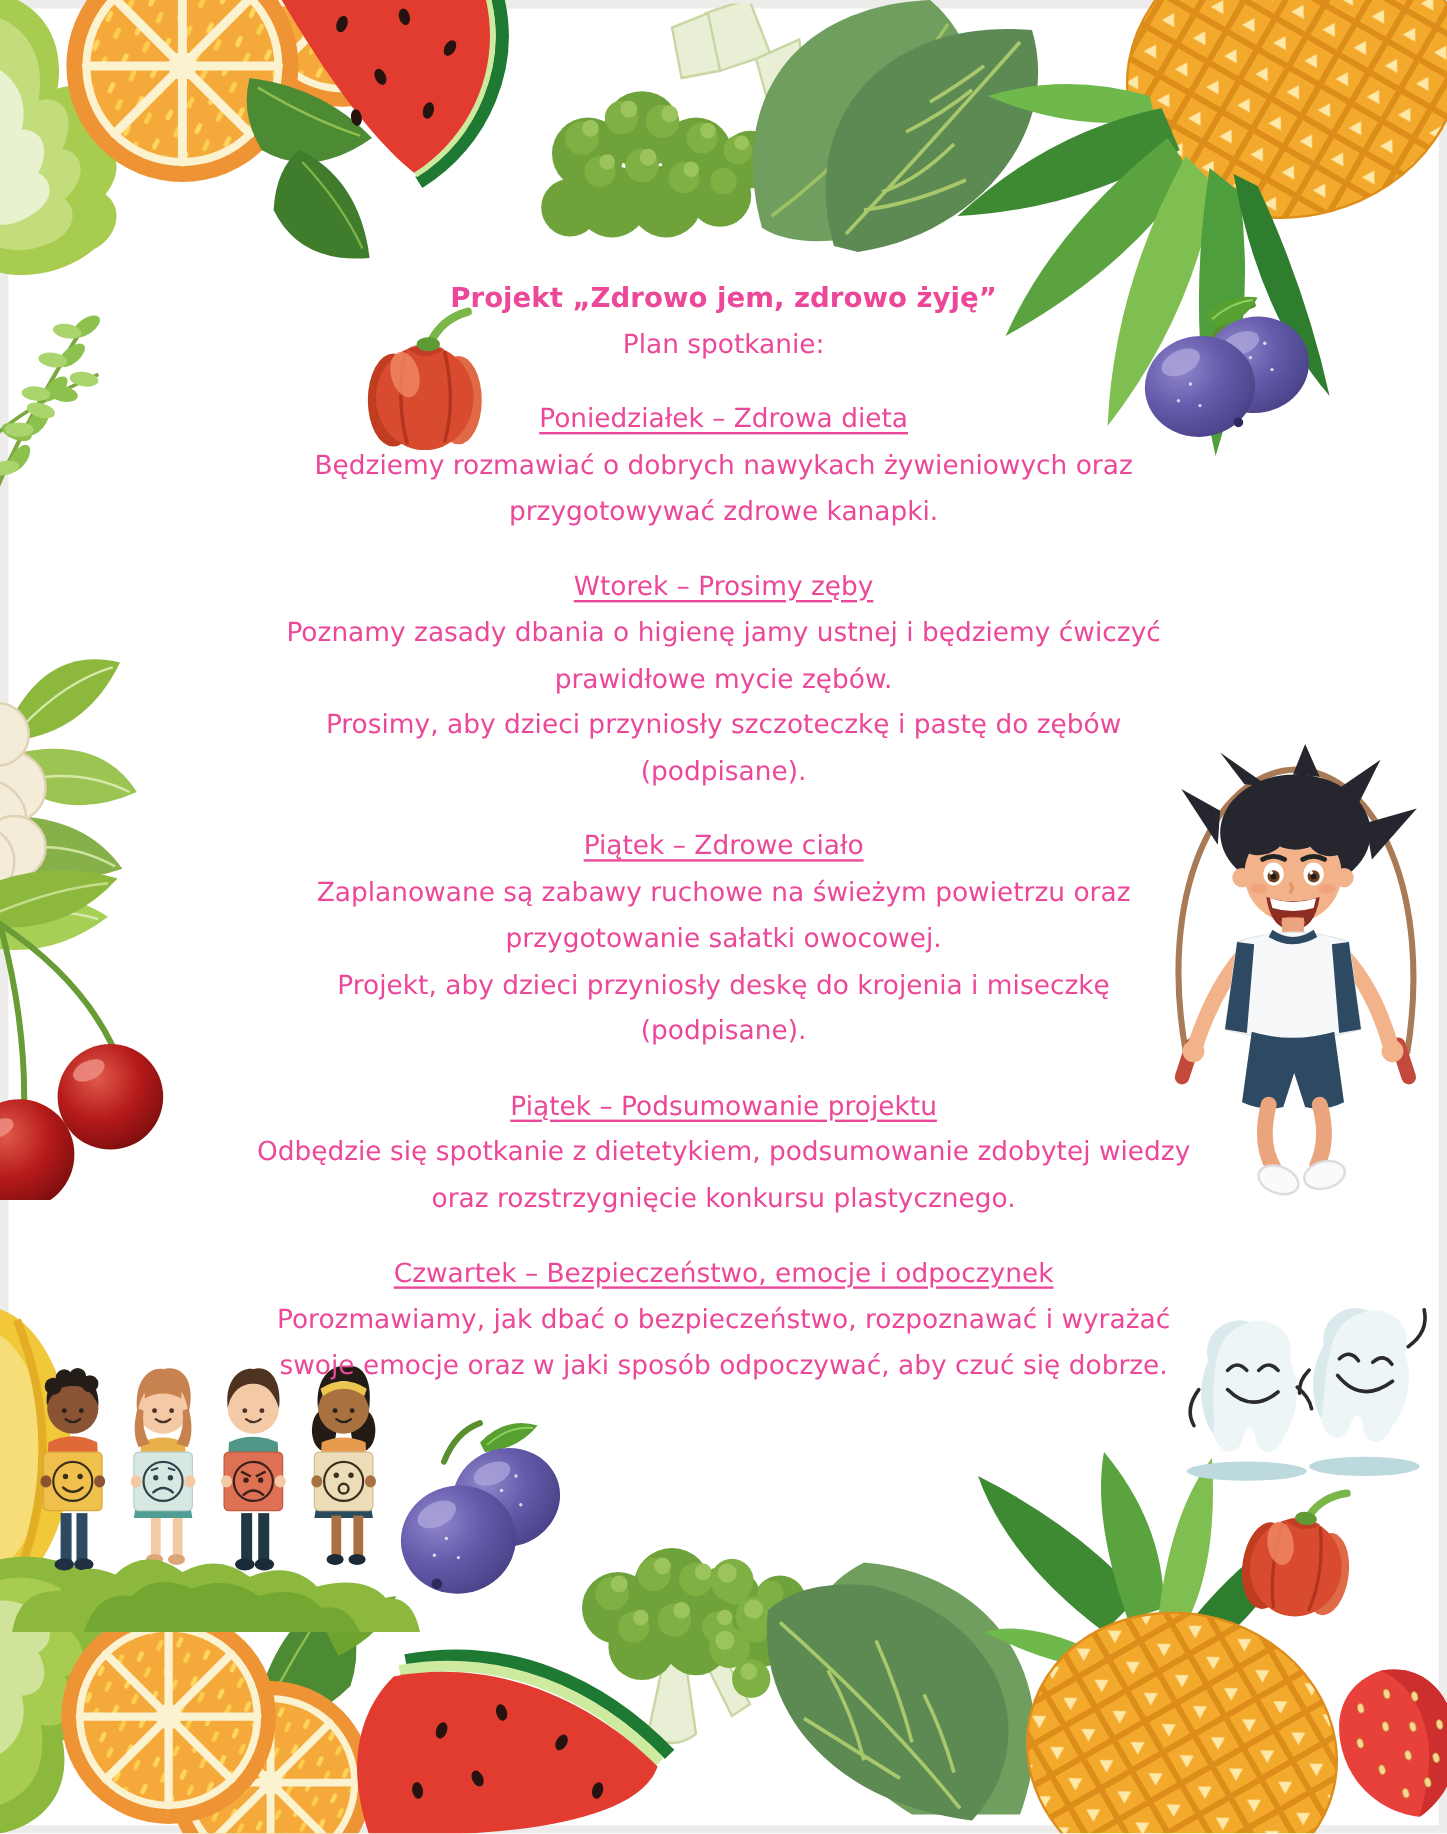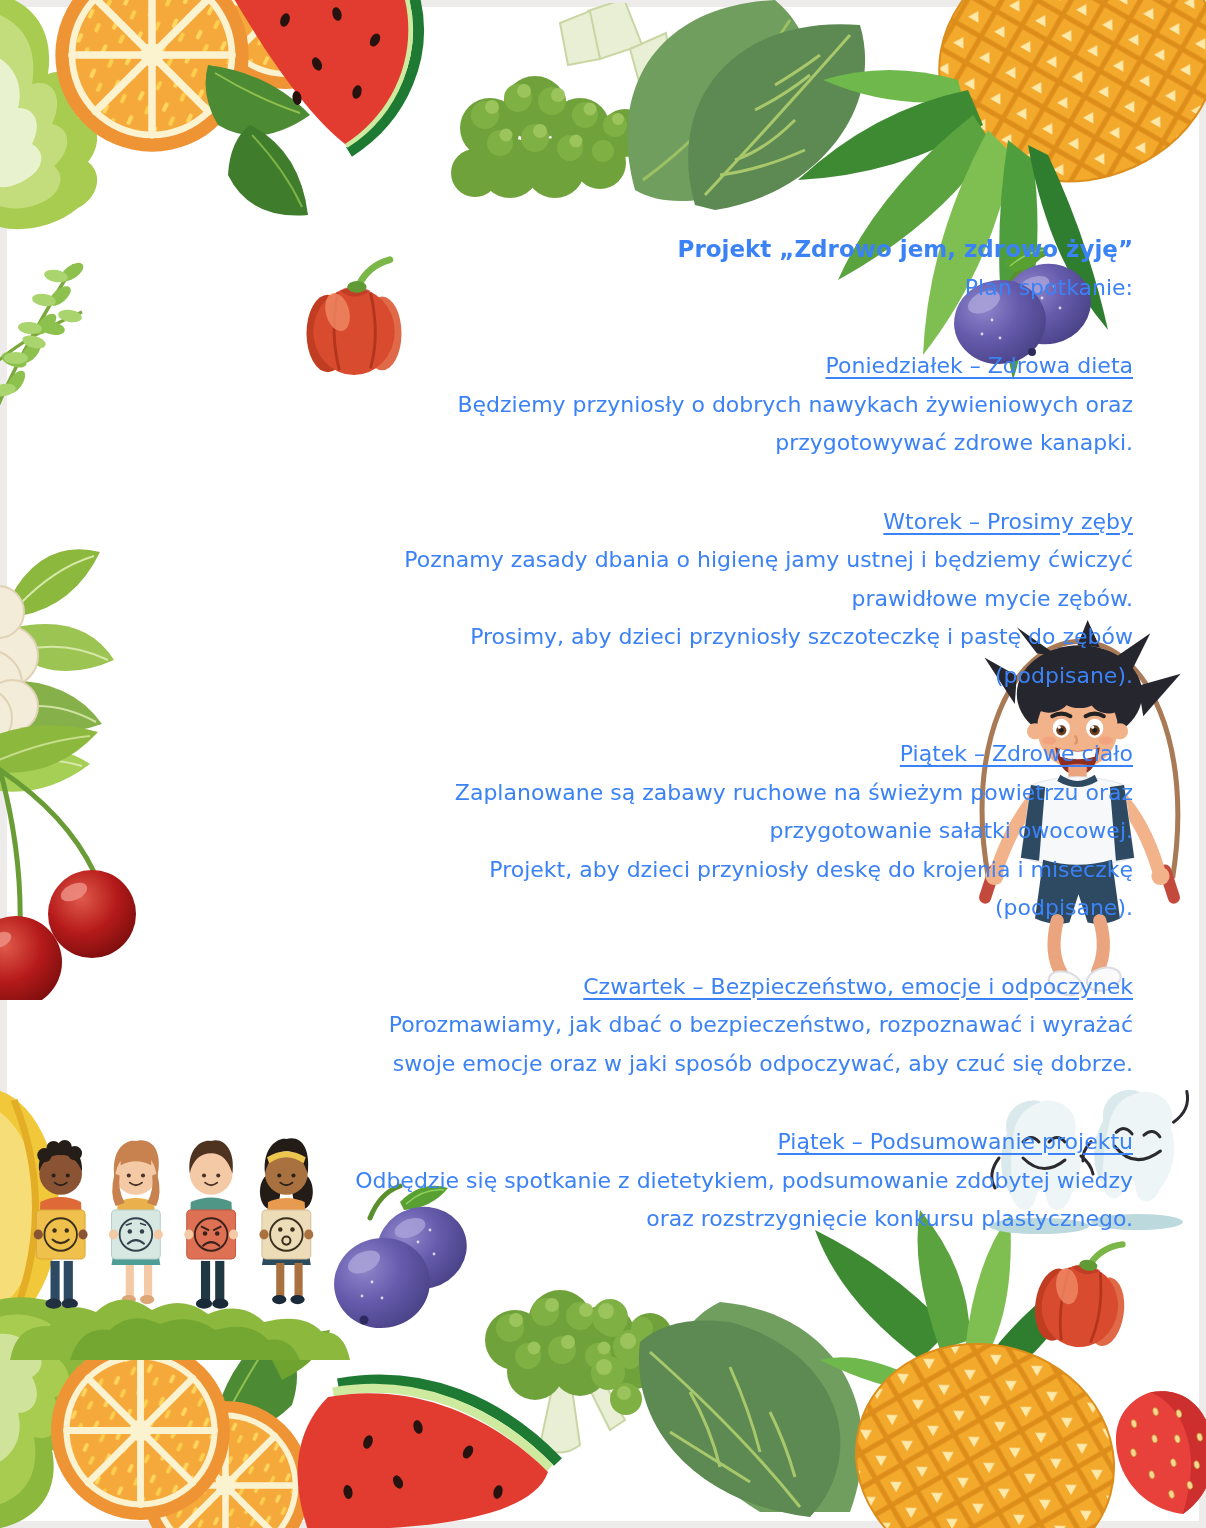--- a/index.html
+++ b/index.html
@@ -4,25 +4,25 @@
 <style>
   html,body{margin:0;padding:0;background:#fff;}
   .page{
     position:relative;width:1206px;height:1528px;background:#ffffff;
     overflow:hidden;box-shadow:inset 0 0 0 7px #edecea;
     font-family:"DejaVu Sans","Liberation Sans",sans-serif;
   }
   .deco{position:absolute;}
   .textcol{
     position:absolute;left:50%;top:230px;transform:translateX(-50%);
-    width:1060px;text-align:right;color:#3b82f6;
+    width:1060px;text-align:center;color:#ec4899;
     font-size:22px;line-height:38.5px;z-index:9;
   }
   .title{font-weight:bold;font-size:23px;}
-  .section{margin-top:40px;}
+  .section{margin-top:24px;}
   .heading{text-decoration:underline;text-underline-offset:4px;}
   .body{white-space:pre-line;}
 </style>
 </head>
 <body>
 
 <div class="page">
 
   <svg class="deco" style="left:-8px;top:-8px;width:135px;height:255px" viewBox="0 0 135 255">
     <path d="M0,0 C45,10 62,42 56,82 C82,72 96,96 86,126 C106,126 112,150 96,170 C112,182 106,206 86,216 C60,238 20,242 0,232 Z" fill="#a8cc50"></path>
@@ -692,46 +692,46 @@
       </g>
     </g>
   </svg>
 
   <div class="textcol">
     <div class="title">Projekt „Zdrowo jem, zdrowo żyję”</div>
     <div>Plan spotkanie:</div>
 
     <div class="section">
       <div class="heading">Poniedziałek – Zdrowa dieta</div>
-      <div class="body">Będziemy przyniosły o dobrych nawykach żywieniowych oraz
+      <div class="body">Będziemy rozmawiać o dobrych nawykach żywieniowych oraz
 przygotowywać zdrowe kanapki.</div>
     </div>
 
     <div class="section">
       <div class="heading">Wtorek – Prosimy zęby</div>
       <div class="body">Poznamy zasady dbania o higienę jamy ustnej i będziemy ćwiczyć
 prawidłowe mycie zębów.
 Prosimy, aby dzieci przyniosły szczoteczkę i pastę do zębów
 (podpisane).</div>
     </div>
 
     <div class="section">
       <div class="heading">Piątek – Zdrowe ciało</div>
       <div class="body">Zaplanowane są zabawy ruchowe na świeżym powietrzu oraz
 przygotowanie sałatki owocowej.
 Projekt, aby dzieci przyniosły deskę do krojenia i miseczkę
 (podpisane).</div>
     </div>
 
     <div class="section">
+      <div class="heading">Piątek – Podsumowanie projektu</div>
+      <div class="body">Odbędzie się spotkanie z dietetykiem, podsumowanie zdobytej wiedzy
+oraz rozstrzygnięcie konkursu plastycznego.</div>
+    </div>
+
+    <div class="section">
       <div class="heading">Czwartek – Bezpieczeństwo, emocje i odpoczynek</div>
       <div class="body">Porozmawiamy, jak dbać o bezpieczeństwo, rozpoznawać i wyrażać
 swoje emocje oraz w jaki sposób odpoczywać, aby czuć się dobrze.</div>
     </div>
-
-    <div class="section">
-      <div class="heading">Piątek – Podsumowanie projektu</div>
-      <div class="body">Odbędzie się spotkanie z dietetykiem, podsumowanie zdobytej wiedzy
-oraz rozstrzygnięcie konkursu plastycznego.</div>
-    </div>
   </div>
 
 </div>
 
 </body></html>

